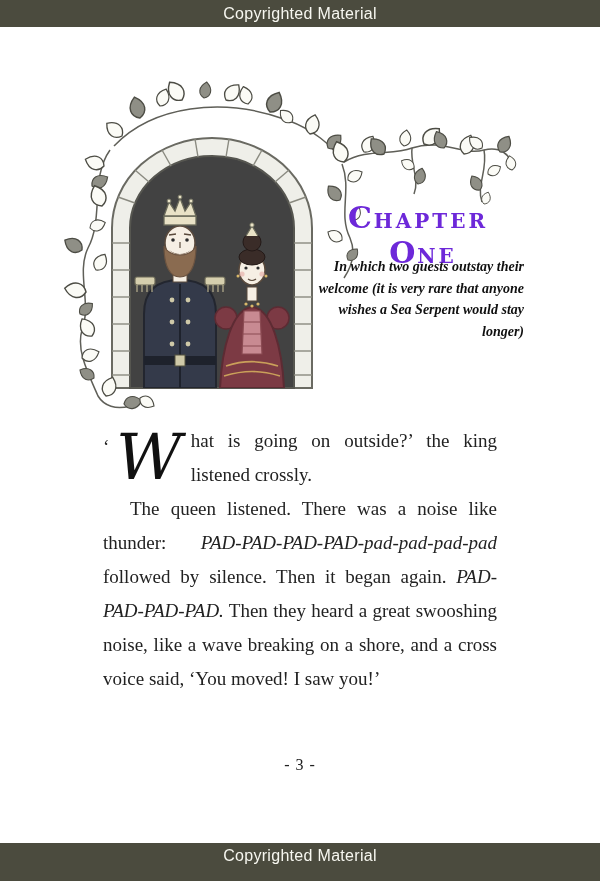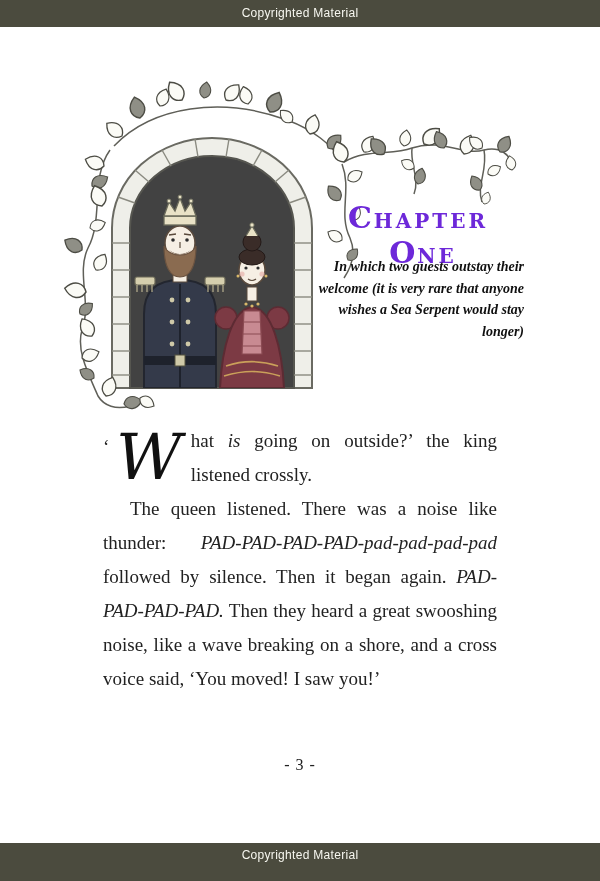--- a/index.html
+++ b/index.html
@@ -4,21 +4,21 @@
 <style>
   html,body{margin:0;padding:0;}
   body{
     width:600px;height:881px;position:relative;overflow:hidden;
     background:#ffffff;
     font-family:"Liberation Serif", serif;
     color:#1e1e1e;
   }
   .banner{
     position:absolute;left:0;width:600px;background:#4b4b3e;color:#f7f7f0;
-    font-family:"Liberation Sans", sans-serif;font-size:12px;letter-spacing:.3px;
+    font-family:"Liberation Sans", sans-serif;font-size:16px;letter-spacing:.3px;
     text-align:center;
   }
   .banner-top{top:0;height:27px;line-height:27px;}
   .banner-bottom{bottom:0;height:38px;line-height:25px;}
   .illustration{position:absolute;left:52px;top:78px;width:470px;height:342px;}
   .chapter-block{
     position:absolute;left:330px;top:200px;width:186px;text-align:center;
     font-family:"DejaVu Serif", serif;font-weight:700;color:#6d28d9;
   }
   .chapter-block .initial{font-size:30px;letter-spacing:2px;}
@@ -217,21 +217,21 @@
 </svg>
 
 <div class="chapter-block">
   <span class="initial">C</span><span class="rest">HAPTER</span><span class="wordgap"></span><span class="initial">O</span><span class="rest">NE</span>
 </div>
 
 <div class="subtitle">In which two guests outstay their welcome (it is very rare that anyone wishes a Sea Serpent would stay longer)</div>
 
 <div class="body-text">
   <p class="para1">
-    <span class="dropcap-wrap"><span class="open-quote">‘</span><span class="dropcap">W</span></span><span><span>hat </span><span style="font-style: italic;">is</span><span> going on outside?’ the king listened crossly.</span></span>
+    <span class="dropcap-wrap"><span class="open-quote">‘</span><span class="dropcap">W</span></span><span><span>hat </span><span style="">is</span><span> going on outside?’ the king listened crossly.</span></span>
   </p>
   <p class="para2">
     <span><span>The queen listened. There was a noise like thunder: </span><span style="font-style: italic;">PAD-PAD-PAD-PAD-pad-pad-pad-pad</span><span> followed by silence. Then it began again. </span><span style="font-style: italic;">PAD-PAD-PAD-PAD.</span><span> Then they heard a great swooshing noise, like a wave breaking on a shore, and a cross voice said, ‘You moved! I saw you!’</span></span>
   </p>
 </div>
 
 <div class="page-number">- 3 -</div>
 
 <div class="banner banner-bottom">
   <span>Copyrighted Material</span>

